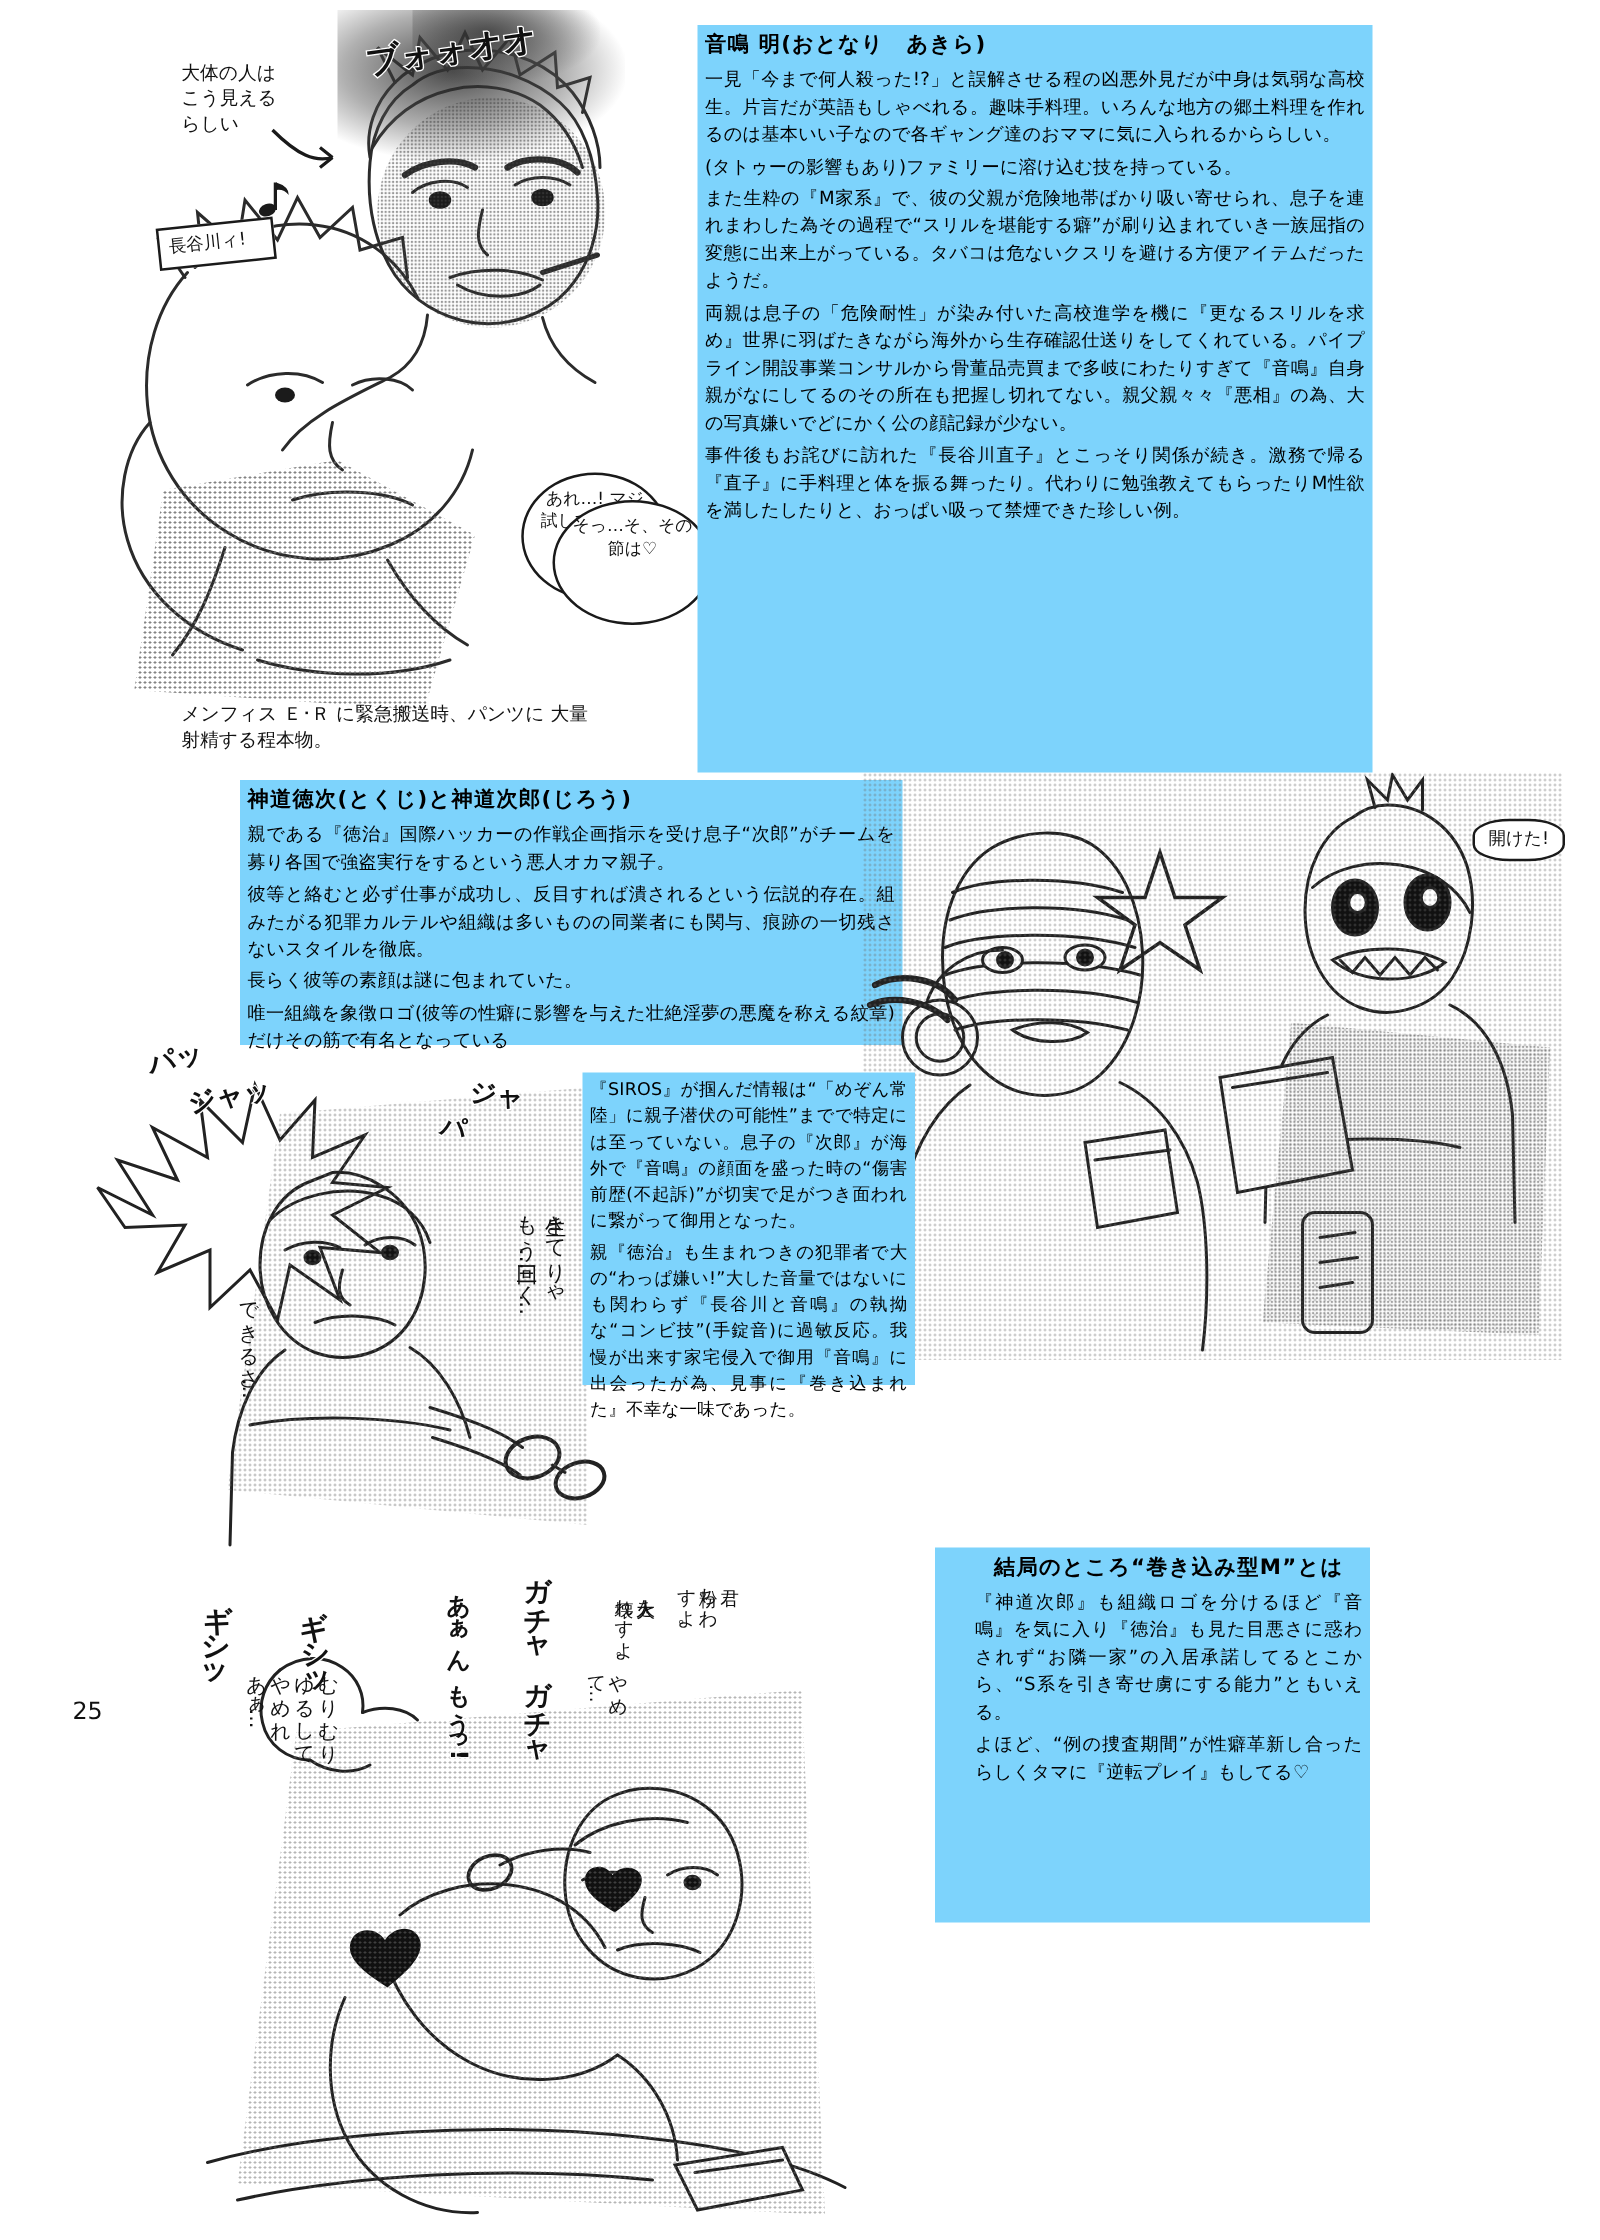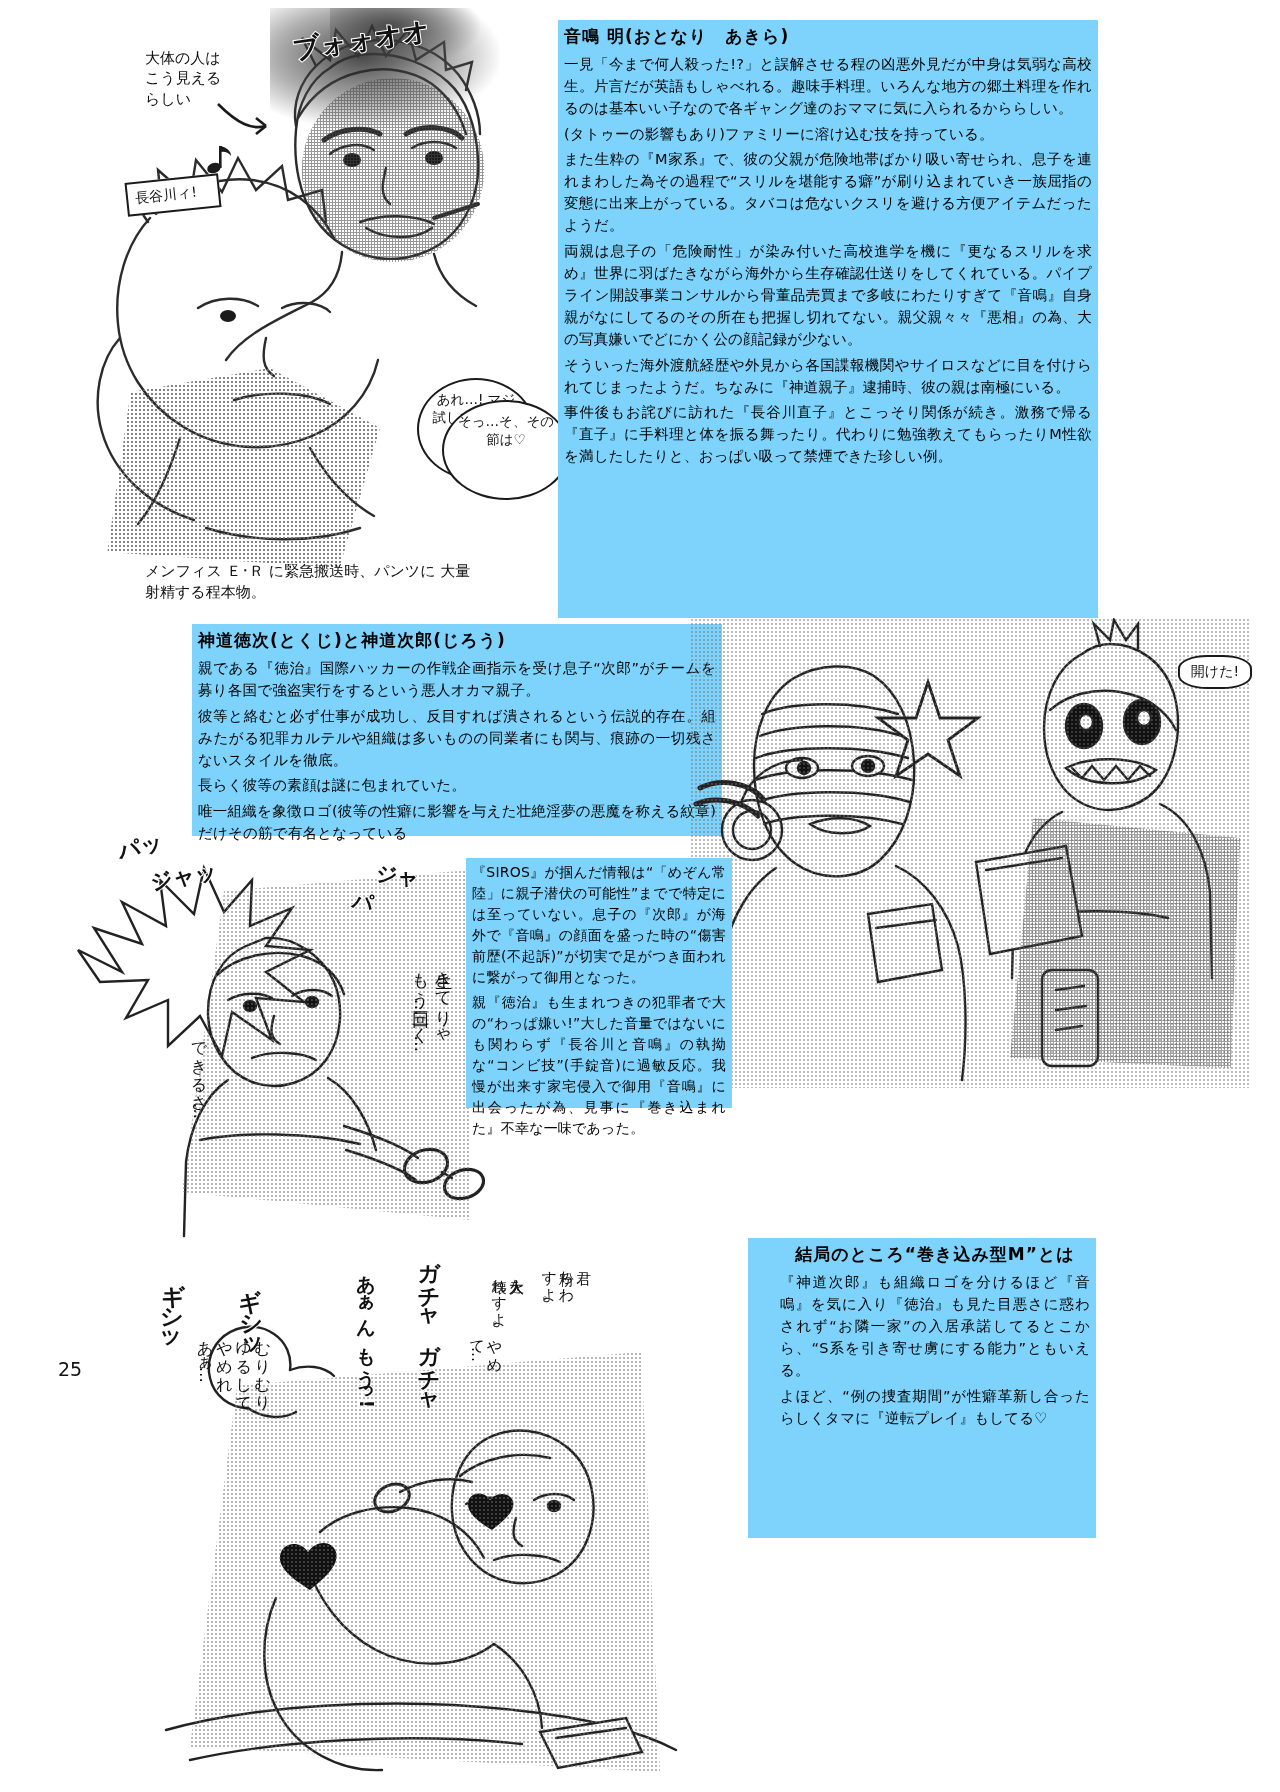--- a/index.html
+++ b/index.html
@@ -181,21 +181,20 @@
 
   <div class="boxnote" style="left:138px;top:556px;width:350px;border:none;background:transparent;font-size:15px;">メンフィス Ｅ･Ｒ に緊急搬送時、パンツに
 大量射精する程本物。</div>
 
   <div class="txtblock" style="left:514px;top:20px;width:540px;height:598px;">
     <span class="heading">音鳴 明(おとなり　あきら)</span>
     <p>一見「今まで何人殺った!?」と誤解させる程の凶悪外見だが中身は気弱な高校生。片言だが英語もしゃべれる。趣味手料理。いろんな地方の郷土料理を作れるのは基本いい子なので各ギャング達のおママに気に入られるかららしい。</p>
     <p>(タトゥーの影響もあり)ファミリーに溶け込む技を持っている。</p>
     <p>また生粋の『M家系』で、彼の父親が危険地帯ばかり吸い寄せられ、息子を連れまわした為その過程で“スリルを堪能する癖”が刷り込まれていき一族屈指の変態に出来上がっている。タバコは危ないクスリを避ける方便アイテムだったようだ。</p>
     <p>両親は息子の「危険耐性」が染み付いた高校進学を機に『更なるスリルを求め』世界に羽ばたきながら海外から生存確認仕送りをしてくれている。パイプライン開設事業コンサルから骨董品売買まで多岐にわたりすぎて『音鳴』自身親がなにしてるのその所在も把握し切れてない。親父親々々『悪相』の為、大の写真嫌いでどにかく公の顔記録が少ない。</p>
-    <p>そういった海外渡航経歴や外見から各国諜報機関やサイロスなどに目を付けられてじまったようだ。ちなみに『神道親子』逮捕時、彼の親は南極にいる。</p>
     <p>事件後もお詫びに訪れた『長谷川直子』とこっそり関係が続き。激務で帰る『直子』に手料理と体を振る舞ったり。代わりに勉強教えてもらったりM性欲を満したしたりと、おっぱい吸って禁煙できた珍しい例。</p>
   </div>
 
   <div class="txtblock" style="left:148px;top:624px;width:530px;height:212px;">
     <span class="heading">神道徳次(とくじ)と神道次郎(じろう)</span>
     <p>親である『徳治』国際ハッカーの作戦企画指示を受け息子“次郎”がチームを募り各国で強盗実行をするという悪人オカマ親子。</p>
     <p>彼等と絡むと必ず仕事が成功し、反目すれば潰されるという伝説的存在。組みたがる犯罪カルテルや組織は多いものの同業者にも関与、痕跡の一切残さないスタイルを徹底。</p>
     <p>長らく彼等の素顔は謎に包まれていた。</p>
     <p>唯一組織を象徴ロゴ(彼等の性癖に影響を与えた壮絶淫夢の悪魔を称える紋章)だけその筋で有名となっている</p>
   </div>

